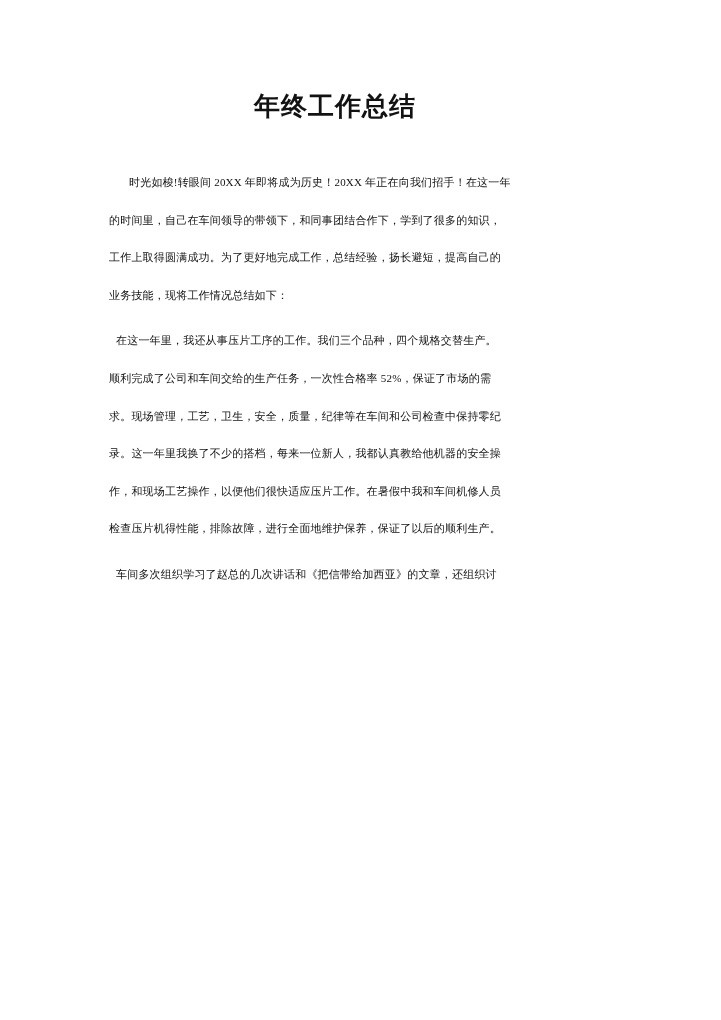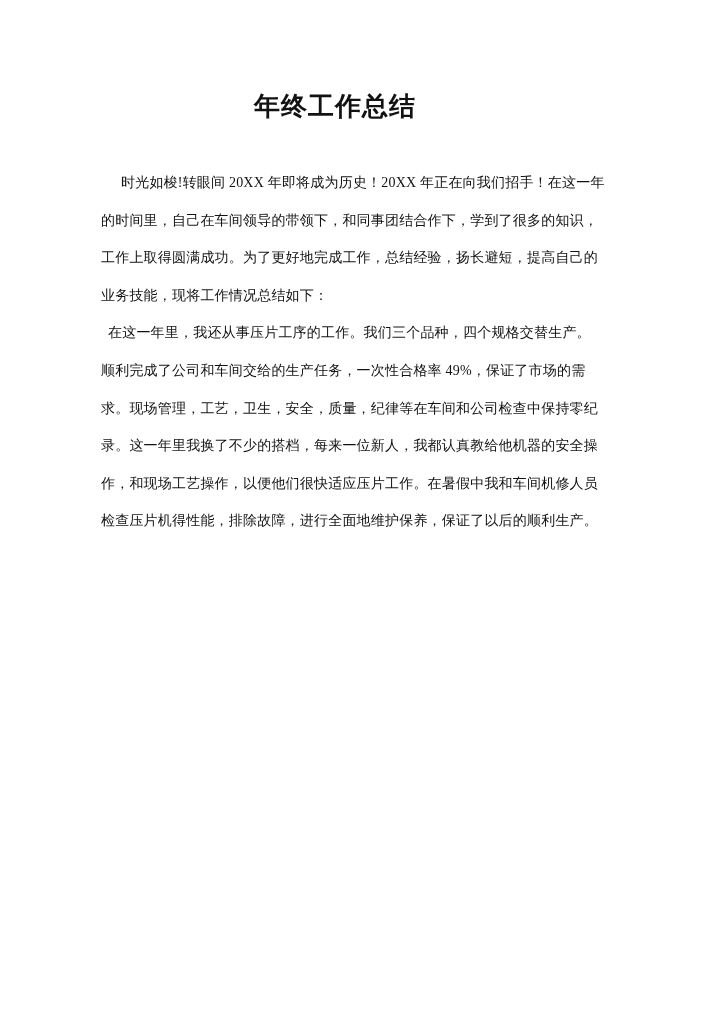--- a/index.html
+++ b/index.html
@@ -27,23 +27,23 @@
     font-size: 26px;
     font-weight: bold;
     line-height: 36px;
     text-align: center;
     letter-spacing: 1px;
     white-space: pre;
     
     margin-left: -21px;
   }
   .para {
-    margin: 0;
+    margin: 8px;
     padding: 0;
-    font-size: 14px;
+    font-size: 11px;
     line-height: 37.6px;
     white-space: pre;
     letter-spacing: 0.2px;
   }
   .indent-lg { text-indent: 20px; }
   .indent-md { text-indent: 10px; }
   .indent-sm { text-indent: 7px; }
   .heading-gap {
     margin-top: 38px;
     margin-bottom: 38px;
@@ -56,22 +56,23 @@
 
   <h1 class="doc-title">年终工作总结</h1>
 
   <p class="para indent-lg">时光如梭!转眼间 20XX 年即将成为历史！20XX 年正在向我们招手！在这一年
 的时间里，自己在车间领导的带领下，和同事团结合作下，学到了很多的知识，
 工作上取得圆满成功。为了更好地完成工作，总结经验，扬长避短，提高自己的
 业务技能，现将工作情况总结如下：</p>
 
 
   <p class="para indent-sm">在这一年里，我还从事压片工序的工作。我们三个品种，四个规格交替生产。
-顺利完成了公司和车间交给的生产任务，一次性合格率 49%，保证了市场的需
+顺利完成了公司和车间交给的生产任务，一次性合格率 52%，保证了市场的需
 求。现场管理，工艺，卫生，安全，质量，纪律等在车间和公司检查中保持零纪
 录。这一年里我换了不少的搭档，每来一位新人，我都认真教给他机器的安全操
 作，和现场工艺操作，以便他们很快适应压片工作。在暑假中我和车间机修人员
 检查压片机得性能，排除故障，进行全面地维护保养，保证了以后的顺利生产。</p>
 
 
 
+  <p class="para indent-sm">车间多次组织学习了赵总的几次讲话和《把信带给加西亚》的文章，还组织讨</p>
 
 </div>
 
 </body></html>

